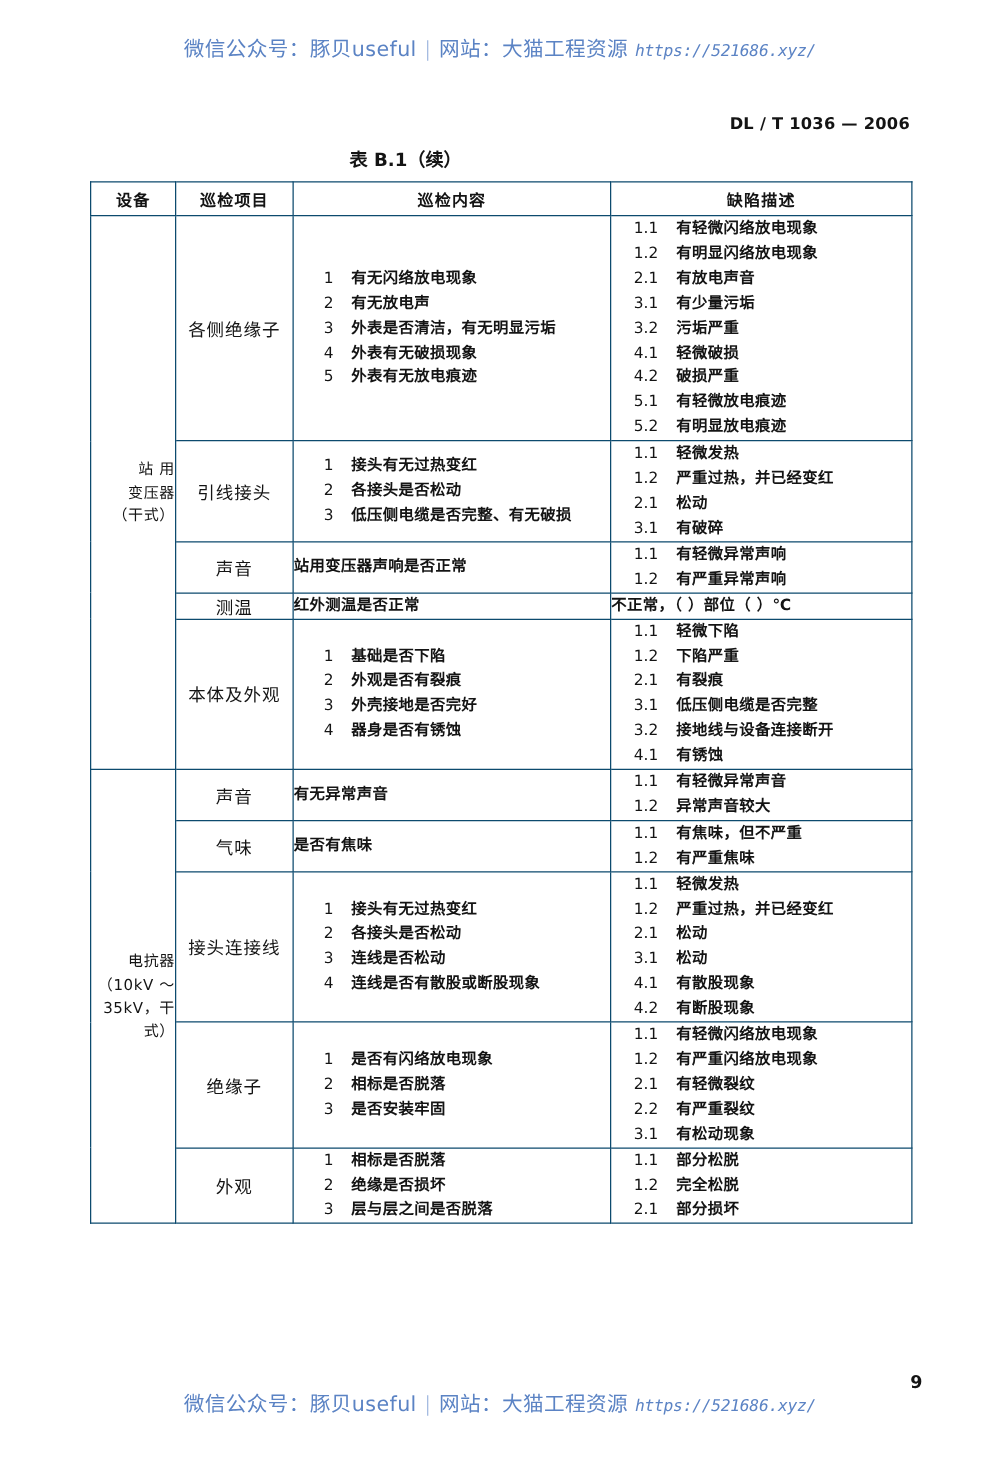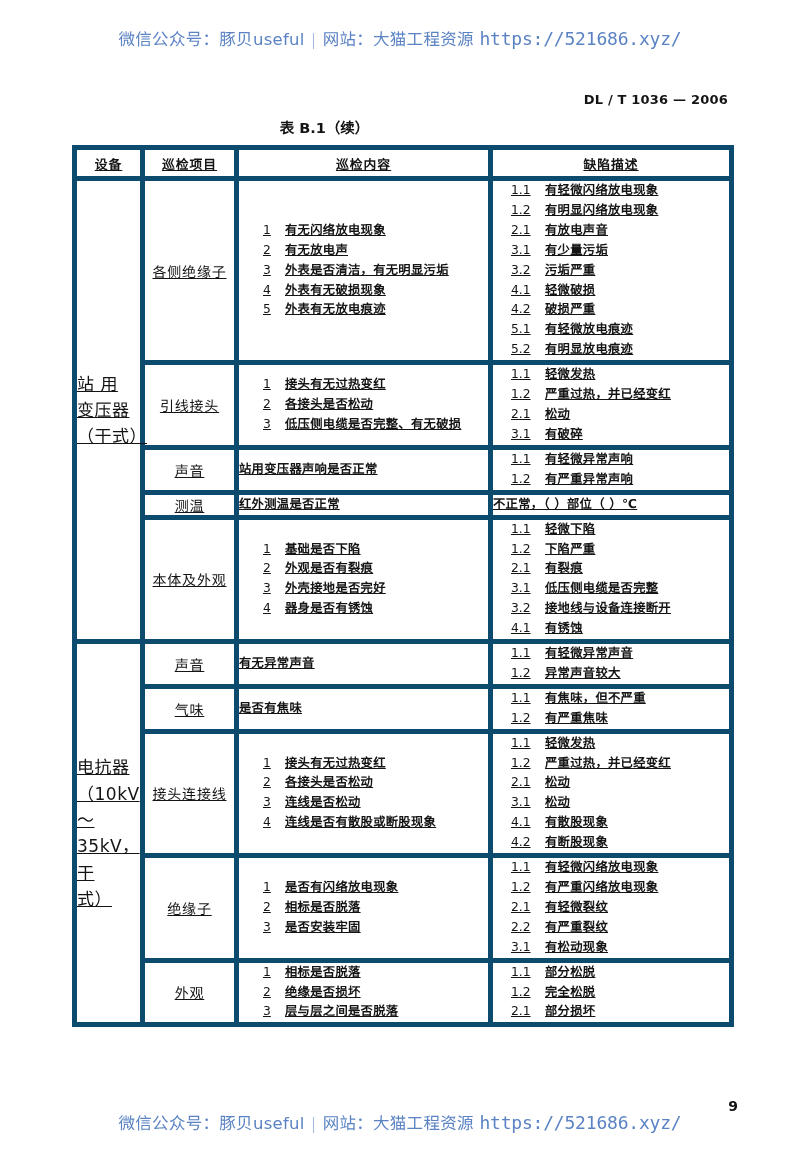--- a/index.html
+++ b/index.html
@@ -29,22 +29,23 @@
     white-space: nowrap;
     font-family: "DejaVu Sans", "Liberation Sans", sans-serif;
   }
   .watermark .sep {
     color: #8aa7d8;
     padding: 0 6px;
     font-weight: 300;
   }
   .watermark .url {
     font-family: "DejaVu Sans Mono", "Liberation Mono", monospace;
-    font-size: 18px;
+    font-size: 13px;
     letter-spacing: -0.2px;
+    font-style: italic;
   }
   #watermark-top { top: 26px; }
   #watermark-bottom { top: 1110px; }
 
   
   #std-number {
     position: absolute;
     right: 72px;
     top: 92px;
     font-size: 13px;
@@ -75,42 +76,41 @@
   #insp-table {
     position: absolute;
     left: 72px;
     top: 145px;
     width: 657px;
     border-collapse: collapse;
     table-layout: fixed;
     font-size: 12.4px;
   }
   #insp-table td, #insp-table th {
-    border: 5px solid #0c4a6e;
+    border: 1px solid #0c4a6e;
     padding: 0;
     vertical-align: middle;
     font-weight: normal;
-    text-decoration: underline;
   }
   #insp-table thead th {
     height: 26px;
     text-align: center;
     font-weight: bold;
     font-size: 12.8px;
     letter-spacing: 1px;
   }
   .col-device  { width: 68px; }
   .col-item    { width: 94px; }
   .col-content { width: 254px; }
   .col-defect  { width: 241px; }
 
   .cell-device {
-    text-align: left;
-    font-weight: bold;
-    font-size: 17px;
+    text-align: right;
+    font-weight: bold;
+    font-size: 12px;
     line-height: 1.55;
     padding: 2px 5px;
     letter-spacing: 0.5px;
   }
   .cell-item {
     text-align: center;
     font-weight: bold;
     font-size: 14px;
     letter-spacing: 0.8px;
     padding: 3px 4px;

